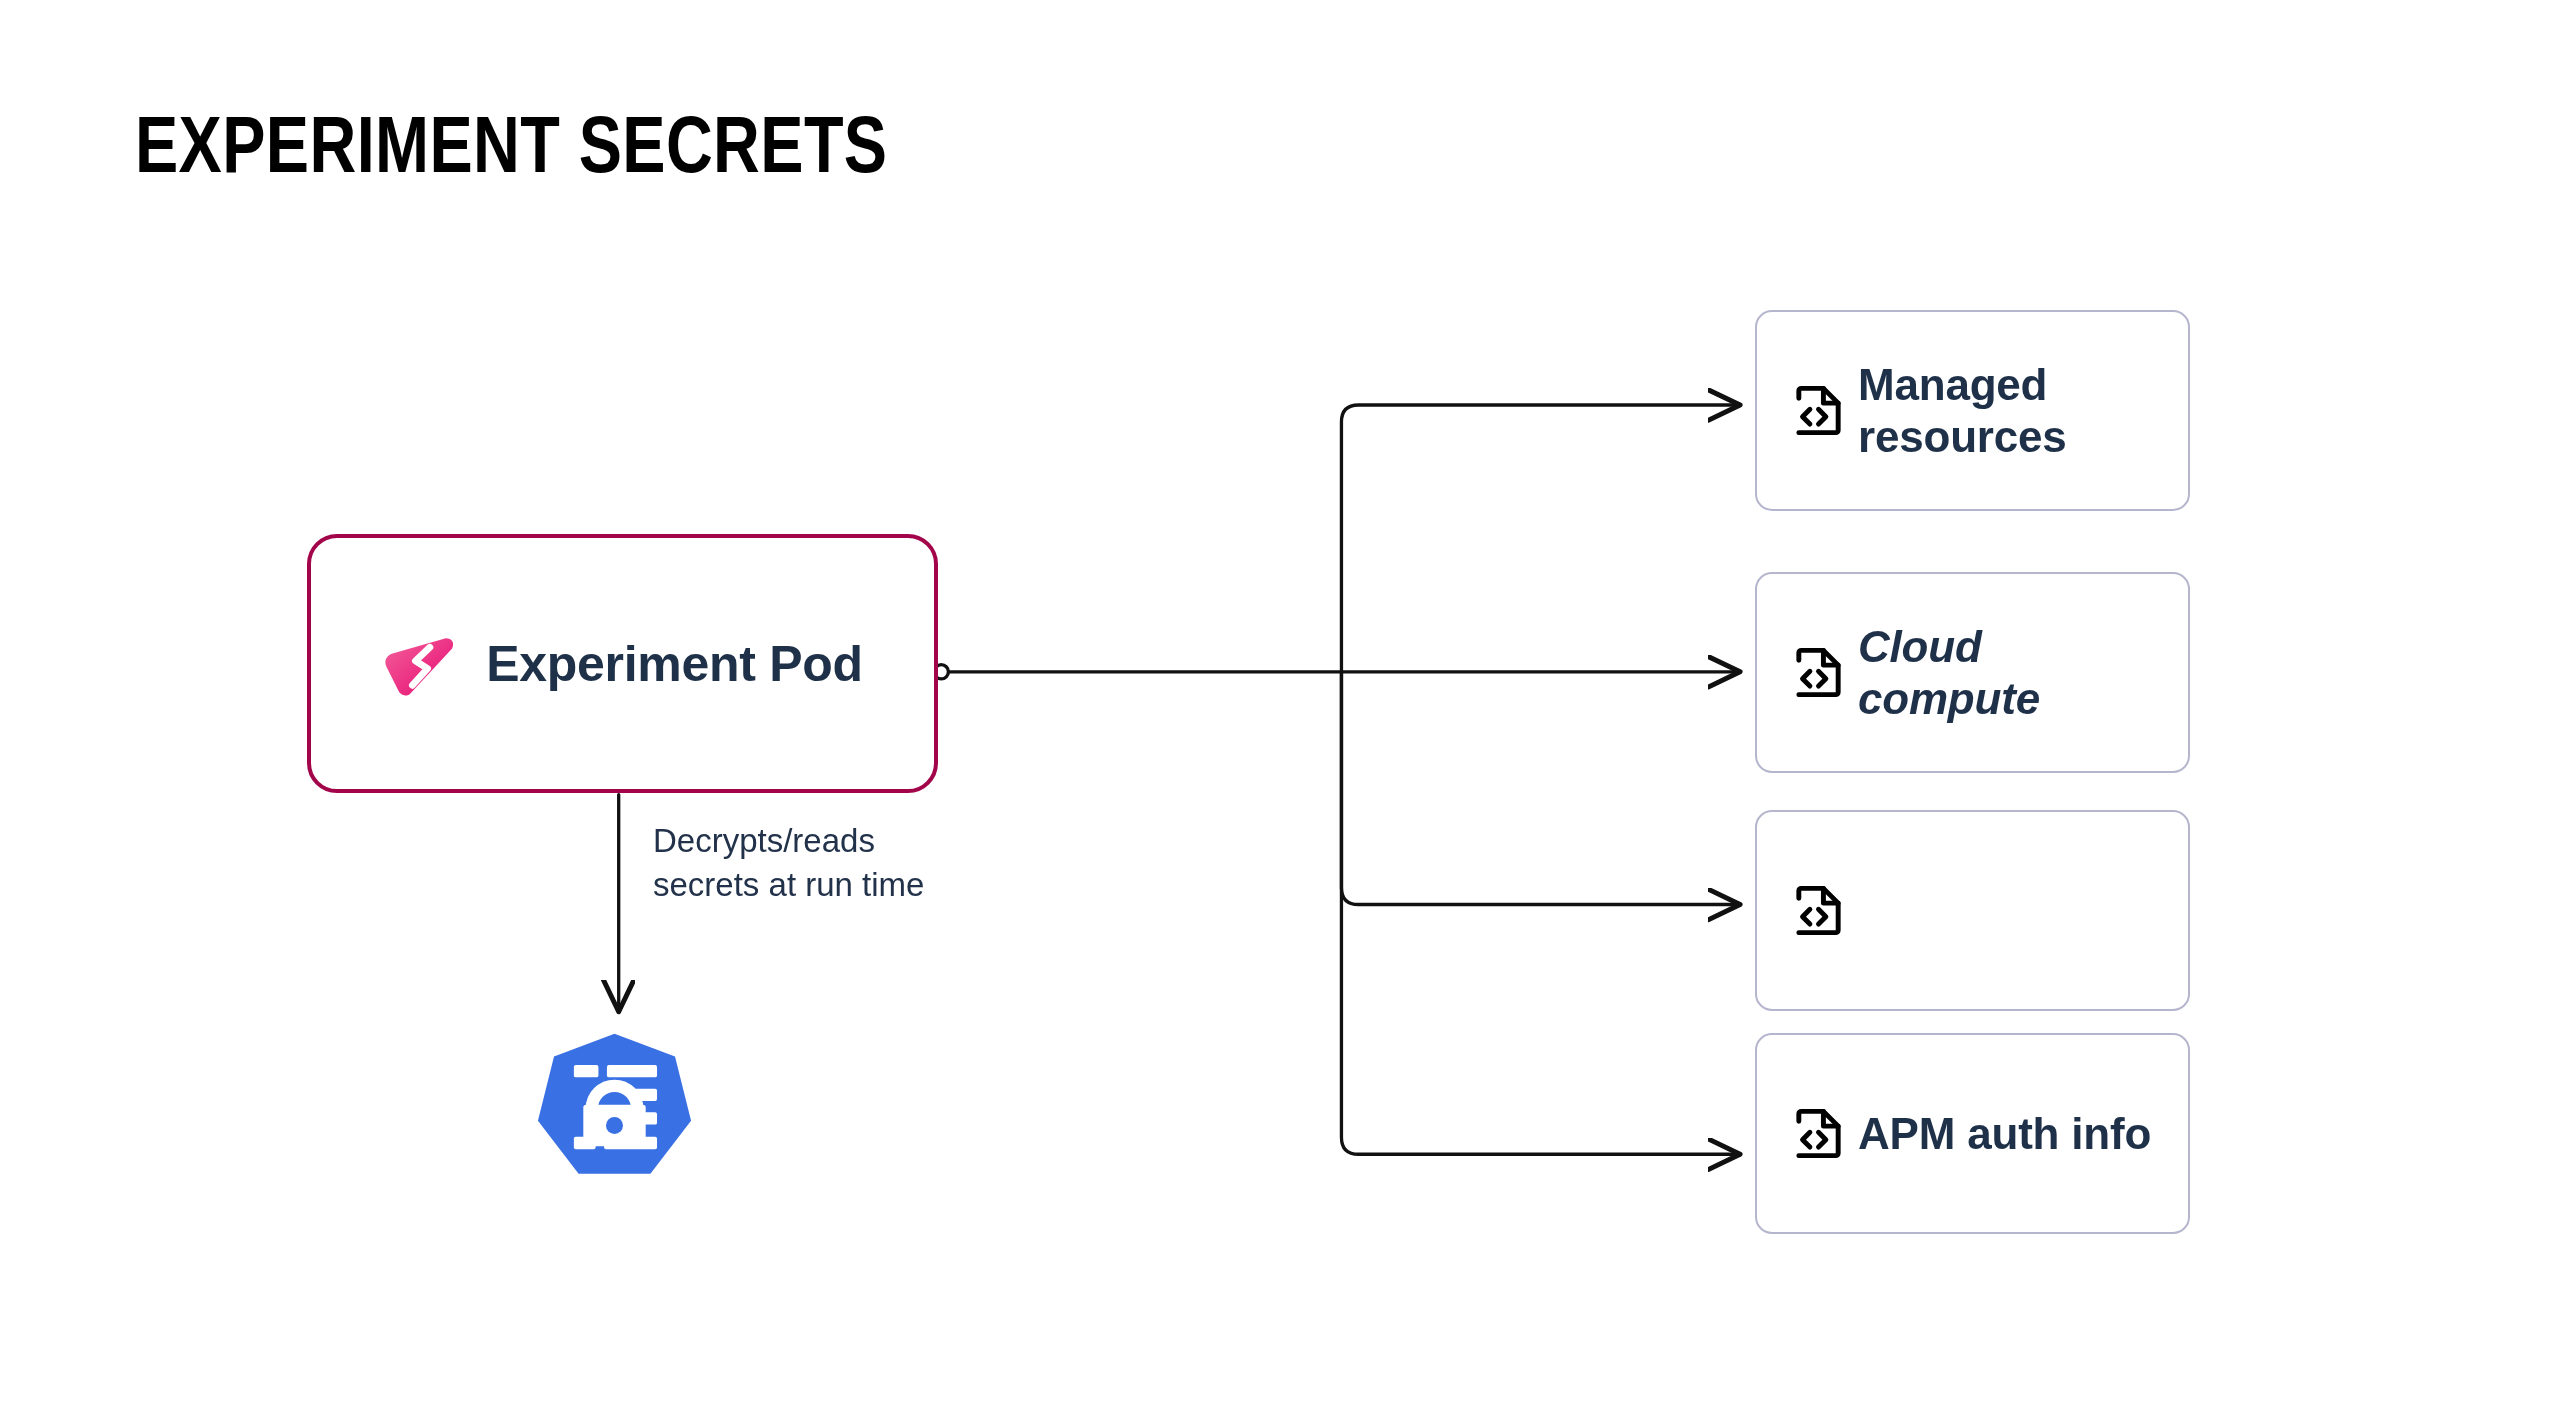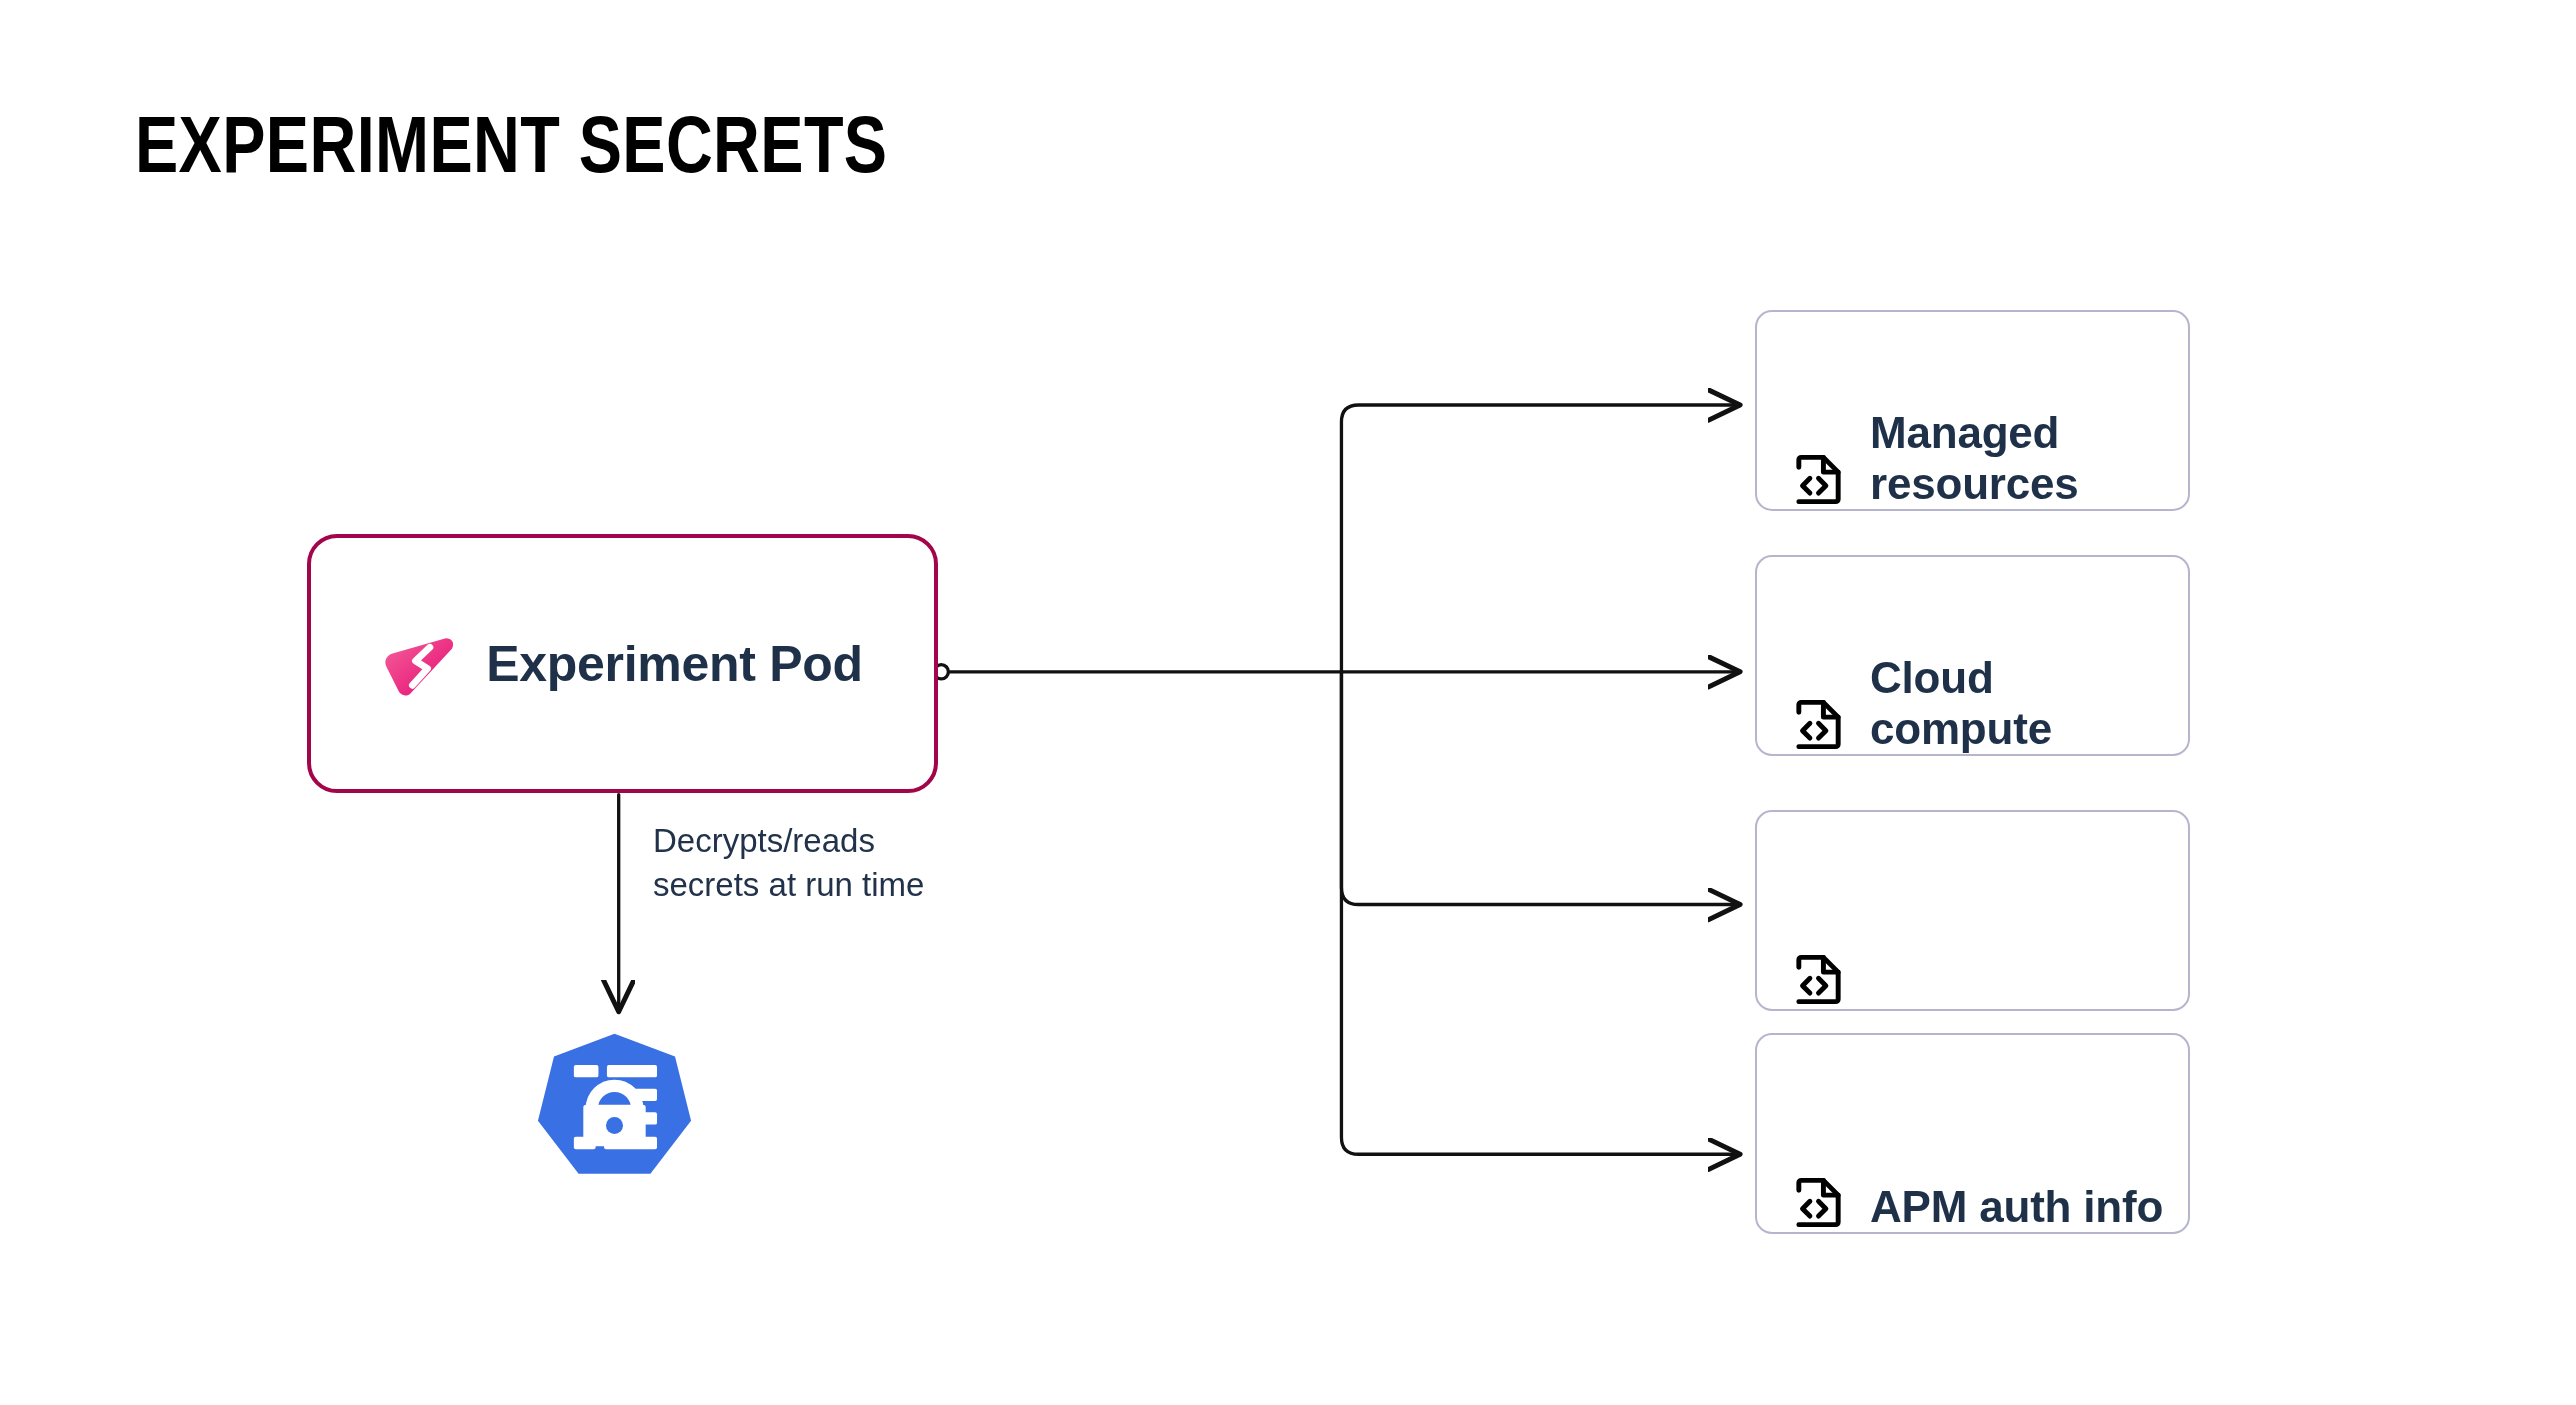--- a/index.html
+++ b/index.html
@@ -97,39 +97,39 @@
   .target-card {
     position: absolute;
     left: 1755px;
     width: 435px;
     height: 201px;
     box-sizing: border-box;
     background: #ffffff;
     border: 2.8px solid #B5B5CD;
     border-radius: 17px;
     display: flex;
-    align-items: flex-end;
+    align-items: center;
     padding: 0 23px 0 32px;
-    gap: 22px;
+    gap: 10px;
   }
   .target-card .card-icon {
     width: 59px;
     height: 59px;
     flex: 0 0 auto;
     display: block;
   }
   .target-card .card-label {
     font-size: 44px;
     line-height: 1.16;
     font-weight: bold;
     color: #1F3149;
     letter-spacing: -0.2px;
   }
   #card-0 { top: 310px; }
-  #card-1 { top: 555px; }
+  #card-1 { top: 572px; font-style: italic; }
   #card-2 { top: 810px; }
   #card-3 { top: 1033px; }
 </style>
 </head>
 <body>
 
 <div id="page-title">EXPERIMENT SECRETS</div>
 
 <svg id="connectors" viewBox="0 0 2723 1486" xmlns="http://www.w3.org/2000/svg">
   <defs>

